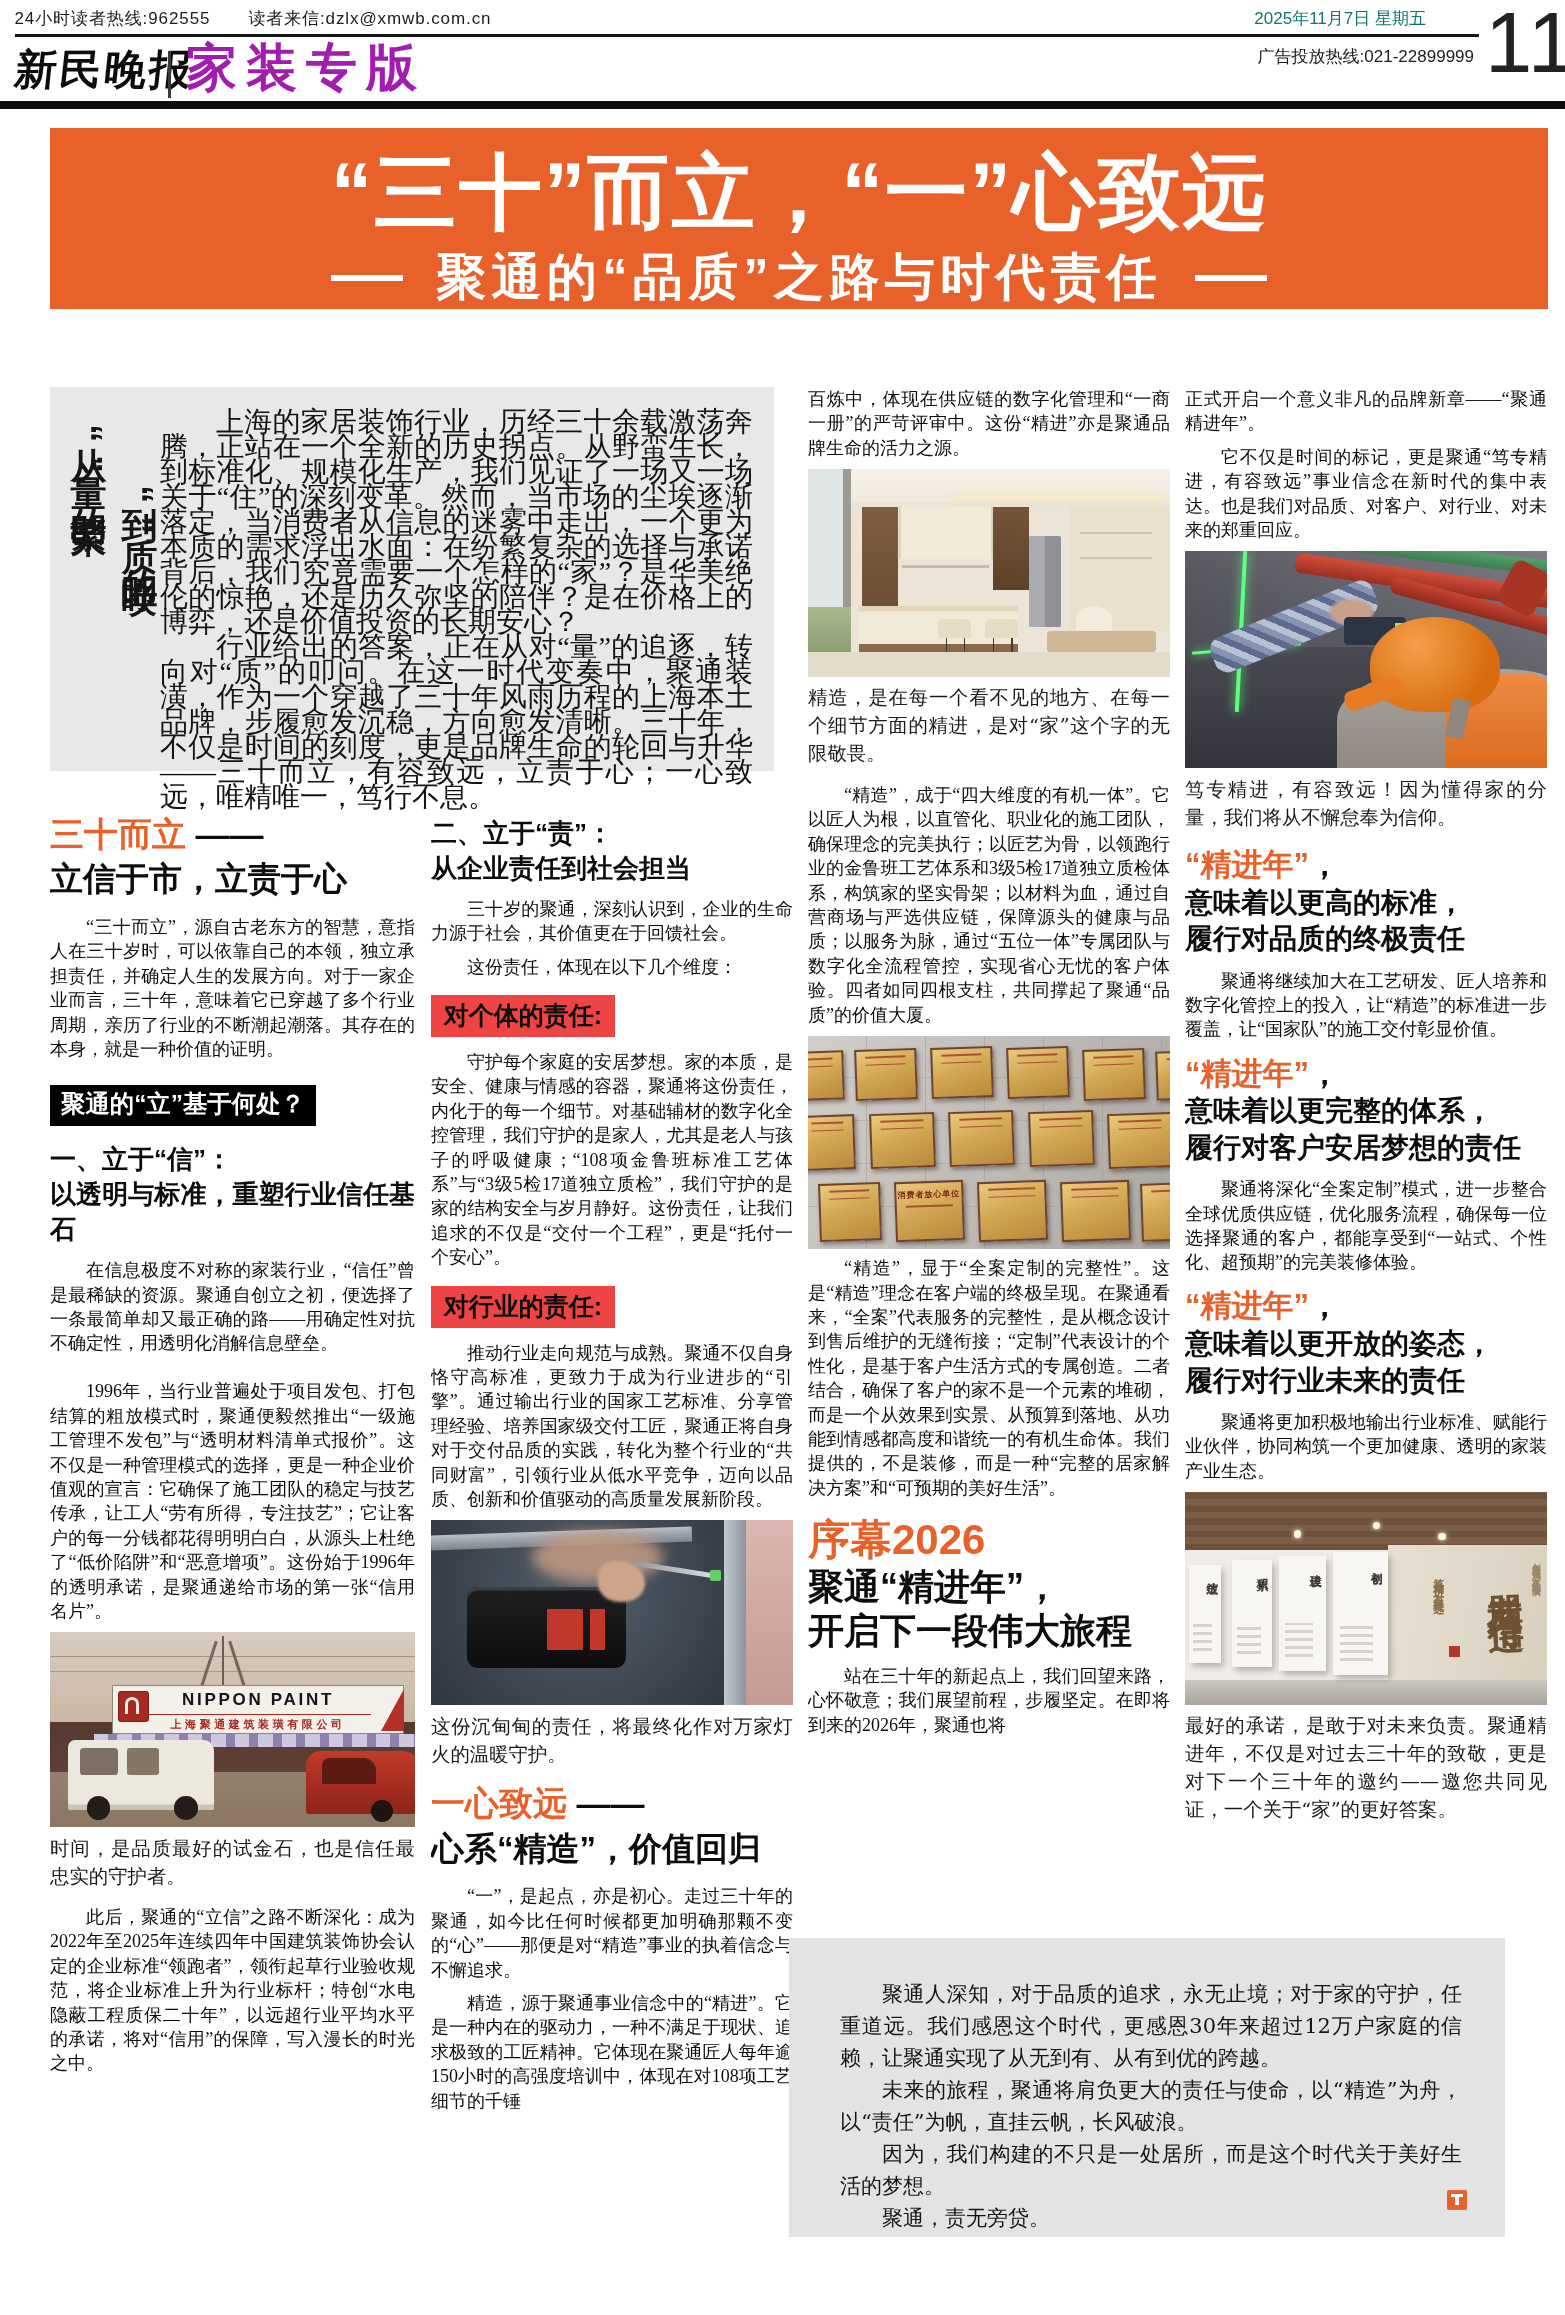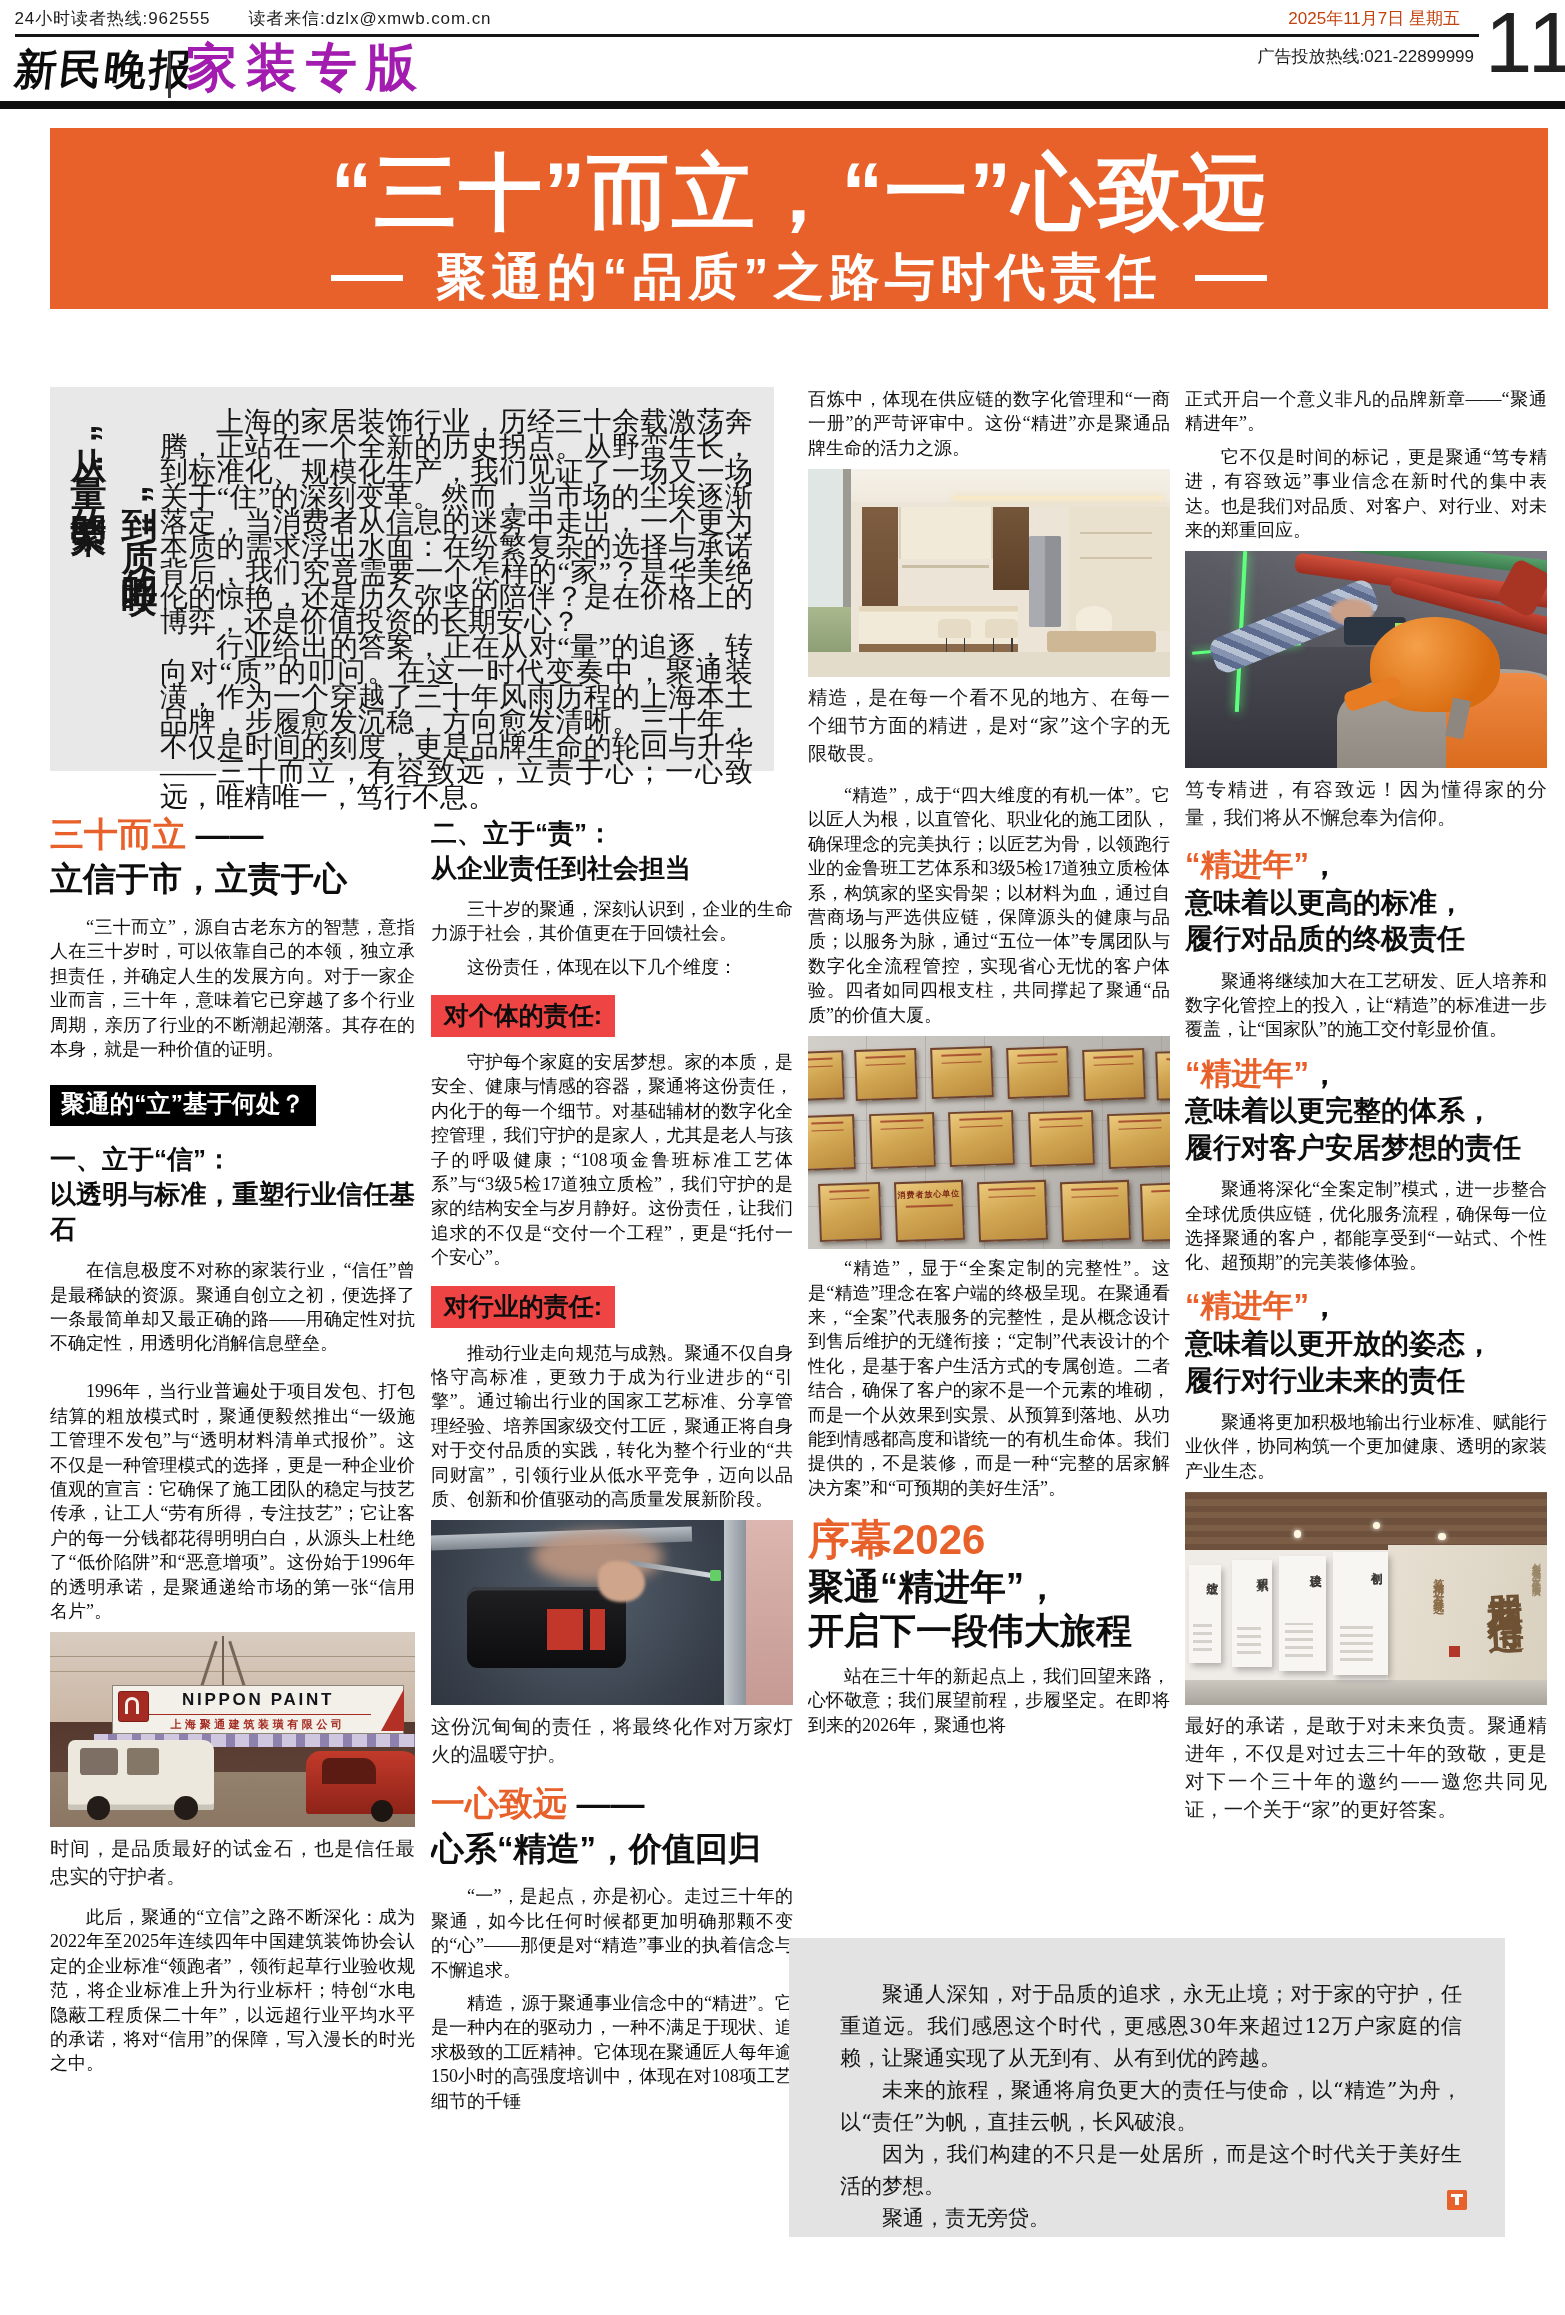--- a/index.html
+++ b/index.html
@@ -5,21 +5,21 @@
   :root { --accent:#e8612a; --ink:#111; }
   * { box-sizing:border-box; }
   html,body { margin:0; padding:0; background:#ffffff; }
   .page { position:relative; width:1566px; height:2316px; background:#fff; overflow:hidden;
           font-family:"Liberation Serif", serif; color:var(--ink); }
   .abs { position:absolute; }
 
   
   .topbar-left { left:14.5px; top:9px; font:17px/1.2 "Liberation Sans",sans-serif; color:#1c1c1c; letter-spacing:0.9px; }
   .topbar-left span { margin-right:38px; }
-  .topbar-date { left:1044px; top:9px; width:416px; text-align:right; font:17px/1.2 "Liberation Sans",sans-serif; color:#c2410c; }
+  .topbar-date { left:1010px; top:9px; width:416px; text-align:right; font:17px/1.2 "Liberation Sans",sans-serif; color:#0f766e; }
   .rule-thin { left:14.5px; top:34px; width:1464px; height:2.7px; background:#161616; }
   .ad-hotline { left:1058px; top:47px; width:416px; text-align:right; font:17px/1.2 "Liberation Sans",sans-serif; color:#1c1c1c; }
   .pagenum { left:1485px; top:0px; width:78px; font:85px/1.0 "Liberation Sans",sans-serif; color:#222; letter-spacing:1.8px; }
 
   
   .paper-name { left:14.5px; top:49px; font:bold 42px/1 "DejaVu Serif",serif; transform:skewX(-6deg); letter-spacing:2.7px; color:#0c0c0c; }
   .mast-div { left:168px; top:51px; width:2.7px; height:47px; background:#3a3a3a; }
   .section-name { left:186px; top:42px; font:bold 51px/1 "Liberation Sans",sans-serif; letter-spacing:9px; color:#a21caf; }
   .rule-thick { left:0px; top:101px; width:1566px; height:8.1px; background:#0e0e0e; }
 

